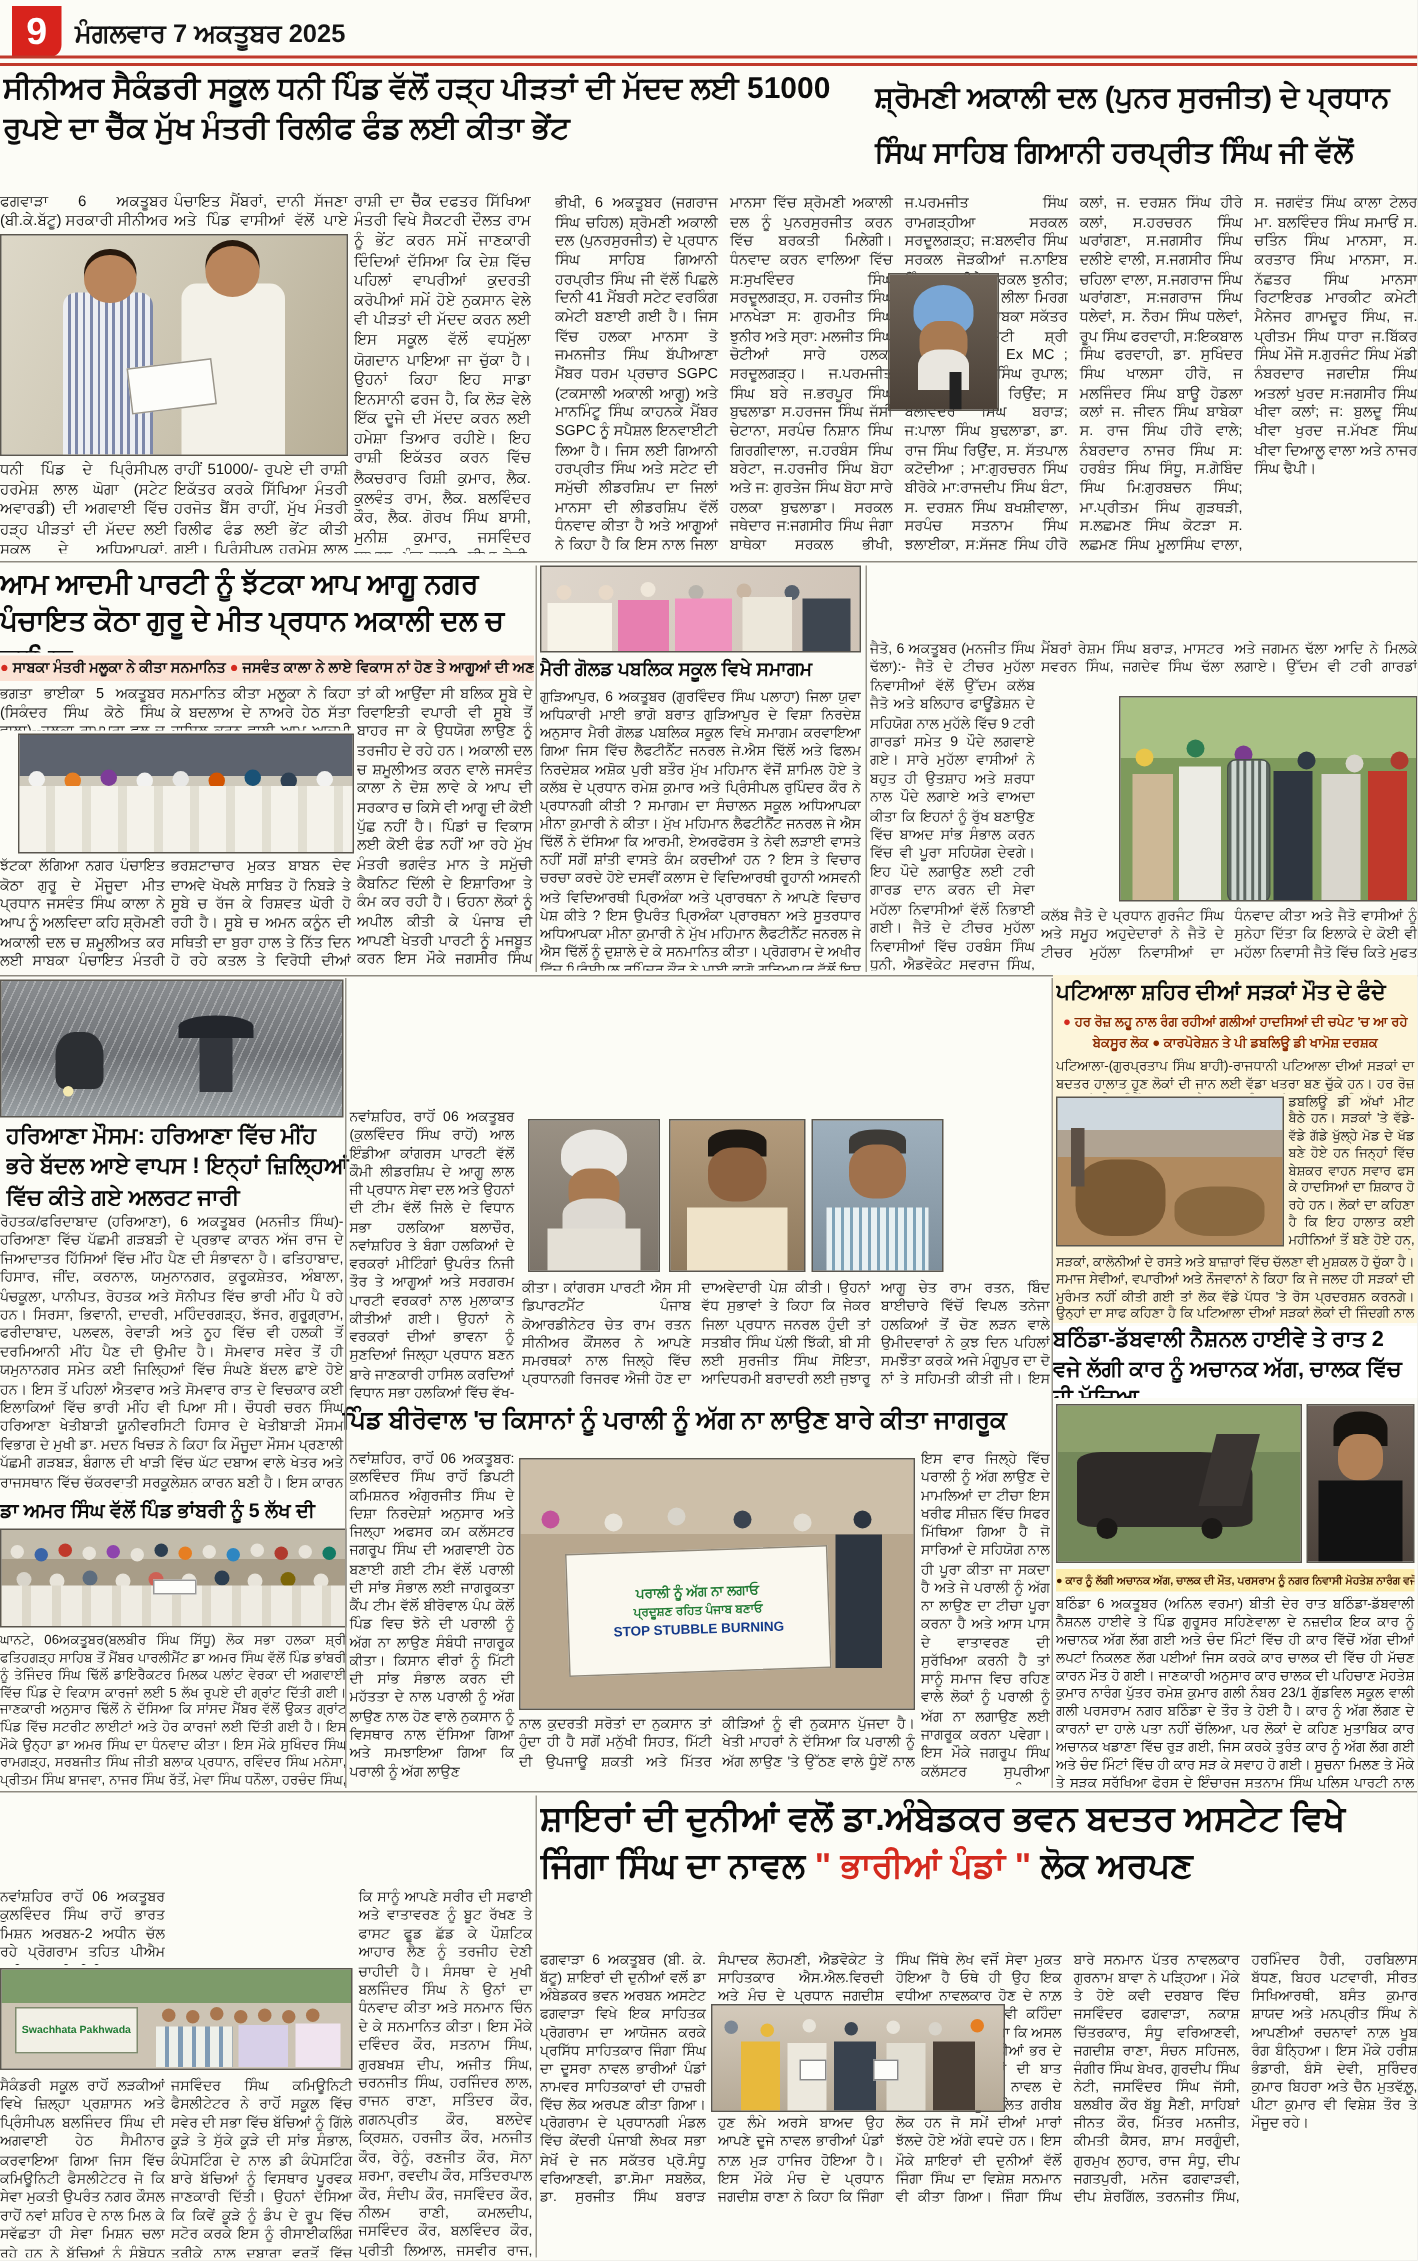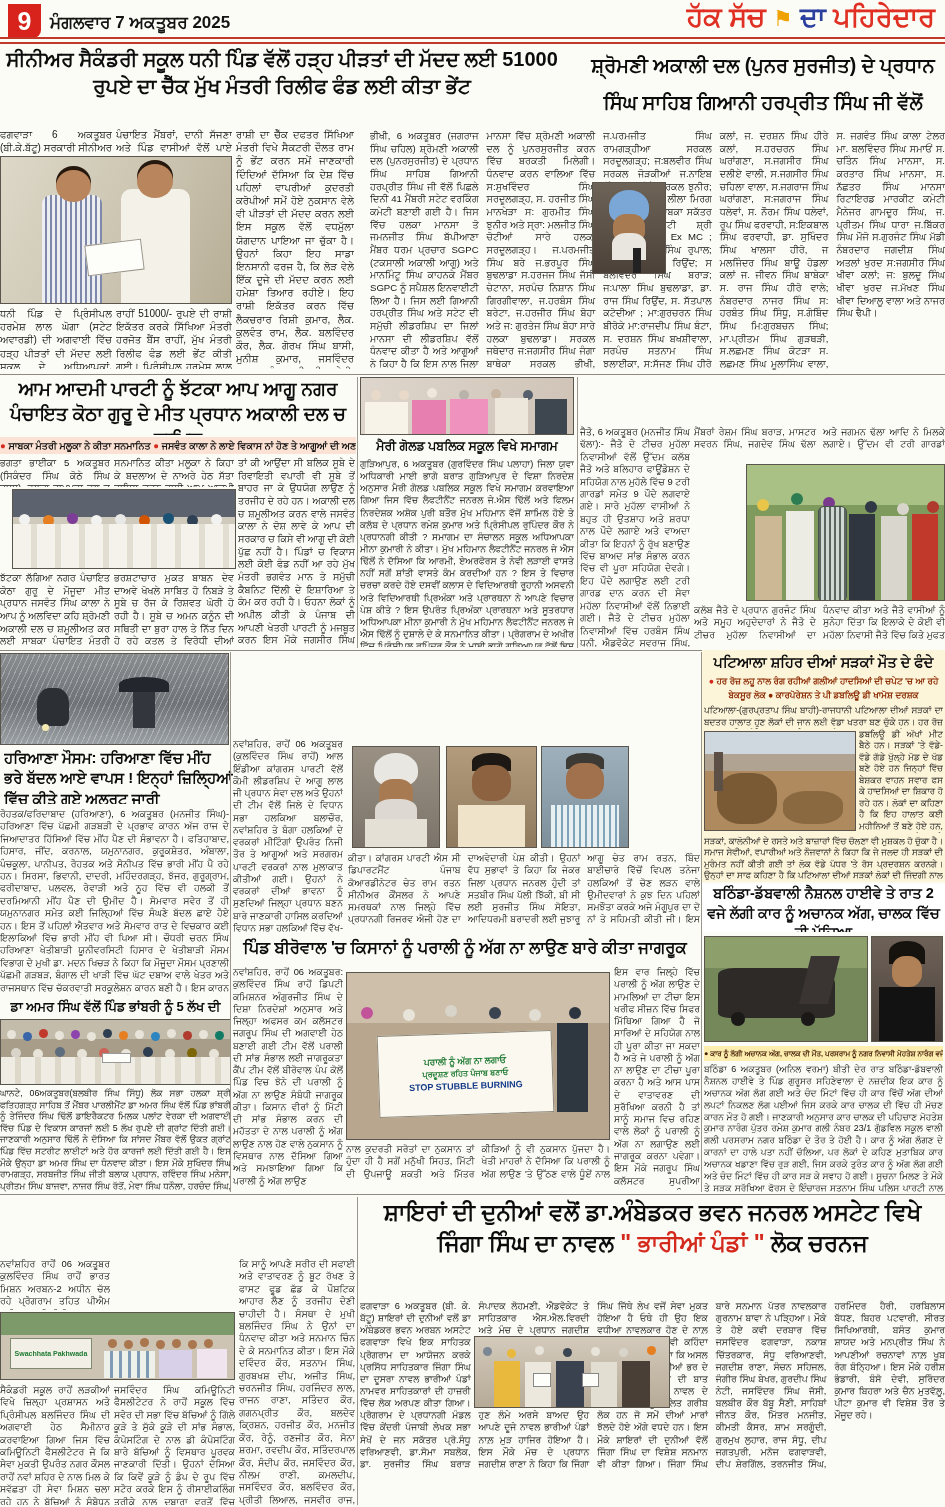--- a/index.html
+++ b/index.html
@@ -1,19 +1,19 @@
 <!DOCTYPE html>
 <html><head>
 <meta charset="utf-8">
 <style>
   html,body{margin:0;padding:0;background:#e8e8e2;}
   #page{position:relative;width:945px;height:1507px;margin:0 auto;background:#fcfcf6;
         font-family:"Liberation Sans","DejaVu Sans",sans-serif;color:#141414;overflow:hidden;}
   .abs{position:absolute;box-sizing:border-box;}
-  .hl{font-weight:800;text-align:center;overflow:hidden;color:#0c0c0c;line-height:1.35;}
+  .hl{font-weight:800;overflow:hidden;color:#0c0c0c;line-height:1.35;}
   .bd{text-align:justify;overflow:hidden;line-height:1.32;word-break:break-word;}
   .strap{font-weight:700;text-align:center;overflow:hidden;white-space:nowrap;}
   .c2{column-count:2;column-gap:7px;}
   .c3{column-count:3;column-gap:7px;}
   .c5{column-count:5;column-gap:8px;}
   .ph{position:absolute;border:1px solid #5a564e;overflow:hidden;background:#b7b0a2;box-sizing:border-box;}
   .shape{position:absolute;}
   .vr{position:absolute;width:1px;background:#9a968c;}
   .hr{position:absolute;height:1px;background:#8e8a80;}
   .redline{position:absolute;height:3px;border-top:2px solid #c0392b;border-bottom:2px solid #c0392b;}
@@ -22,26 +22,20 @@
   .masthead{position:absolute;font-weight:800;white-space:nowrap;}
   .dot{border-radius:50%;position:absolute;}
 </style>
 </head>
 <body>
 
 <div id="page">
 
   <div class="pgnum" style="left:8px;top:4px;width:33px;height:34px;font-size:25px;">9</div>
   <div class="abs" style="left:50px;top:13px;font-size:17px;font-weight:700;">ਮੰਗਲਵਾਰ 7 ਅਕਤੂਬਰ 2025</div>
-  <div class="masthead" style="right:10px;top:2px;font-size:27px;">
-    <span style="color:#e03024;">ਹੱਕ ਸੱਚ</span>
-    <span style="color:#f0a202;font-size:22px;">⚑</span>
-    <span style="color:#2b3f9e;">ਦਾ</span>
-    <span style="color:#e03024;">ਪਹਿਰੇਦਾਰ</span>
-  </div>
   <div class="redline" style="left:0;top:37px;width:945px;"></div>
 
   <div class="abs hl" style="left:2px;top:46px;width:560px;height:58px;font-size:20px;">ਸੀਨੀਅਰ ਸੈਕੰਡਰੀ ਸਕੂਲ ਧਨੀ ਪਿੰਡ ਵੱਲੋਂ ਹੜ੍ਹ ਪੀੜਤਾਂ ਦੀ ਮੱਦਦ ਲਈ 51000 ਰੁਪਏ ਦਾ ਚੈੱਕ ਮੁੱਖ ਮੰਤਰੀ ਰਿਲੀਫ ਫੰਡ ਲਈ ਕੀਤਾ ਭੇਂਟ</div>
   <div class="abs bd" style="left:0;top:128px;width:112px;height:26px;font-size:10px;">ਫਗਵਾੜਾ 6 ਅਕਤੂਬਰ (ਬੀ.ਕੇ.ਬੱਟੂ) ਸਰਕਾਰੀ ਸੀਨੀਅਰ ਸੈਕੰਡਰੀ ਸਕੂਲ</div>
   <div class="abs bd" style="left:116px;top:128px;width:116px;height:26px;font-size:10px;">ਪੰਚਾਇਤ ਮੈਂਬਰਾਂ, ਦਾਨੀ ਸੱਜਣਾ ਅਤੇ ਪਿੰਡ ਵਾਸੀਆਂ ਵੱਲੋਂ ਪਾਏ ਯੋਗਦਾਨ</div>
   <div class="ph" style="left:0;top:156px;width:232px;height:148px;background:linear-gradient(115deg,#ddd8c8,#c9c2ae 60%,#b7ae96);">
     <div class="shape" style="left:18%;top:26%;width:26%;height:74%;border-radius:9px 9px 0 0;background:repeating-linear-gradient(90deg,#eceef2 0 3px,#7d88aa 3px 5px);"></div>
     <div class="shape" style="left:52%;top:22%;width:30%;height:78%;border-radius:10px 10px 0 0;background:#f3f1e8;"></div>
     <div class="shape" style="left:24%;top:9%;width:15%;height:22%;border-radius:50%;background:#b9855c;box-shadow:0 -4px 0 0 #26180d;"></div>
     <div class="shape" style="left:59%;top:5%;width:16%;height:23%;border-radius:50%;background:#b9855c;box-shadow:0 -4px 0 0 #26180d;"></div>
@@ -201,21 +195,21 @@
     <div class="dot" style="left:46%;top:40%;width:9px;height:9px;background:#a9764e;box-shadow:16px 1px 0 0 #a9764e,32px -1px 0 0 #a9764e,48px 1px 0 0 #a9764e,64px 0 0 0 #a9764e,80px 1px 0 0 #a9764e,96px 0 0 0 #a9764e;"></div>
     <div class="shape" style="left:44%;top:58%;width:22%;height:40%;background:repeating-linear-gradient(90deg,#eef0ea 0 6px,#7f9bb5 6px 9px);"></div>
     <div class="shape" style="left:68%;top:56%;width:14%;height:42%;background:#d8d0e8;"></div>
     <div class="shape" style="left:84%;top:54%;width:13%;height:44%;background:#f0e4ef;"></div>
   </div>
   <div class="abs bd" style="left:0;top:1384px;width:110px;height:121px;font-size:9.4px;">ਸੈਕੰਡਰੀ ਸਕੂਲ ਰਾਹੋਂ ਲੜਕੀਆਂ ਵਿਖੇ ਜ਼ਿਲ੍ਹਾ ਪ੍ਰਸ਼ਾਸਨ ਅਤੇ ਪ੍ਰਿੰਸੀਪਲ ਬਲਜਿੰਦਰ ਸਿੰਘ ਦੀ ਅਗਵਾਈ ਹੇਠ ਸੈਮੀਨਾਰ ਕਰਵਾਇਆ ਗਿਆ ਜਿਸ ਵਿੱਚ ਕਮਿਊਨਿਟੀ ਫੈਸਲੀਟੇਟਰ ਜੋ ਕਿ ਸੇਵਾ ਮੁਕਤੀ ਉਪਰੰਤ ਨਗਰ ਕੌਸਲ ਰਾਹੋਂ ਨਵਾਂ ਸ਼ਹਿਰ ਦੇ ਨਾਲ ਮਿਲ ਕੇ ਸਵੱਛਤਾ ਹੀ ਸੇਵਾ ਮਿਸ਼ਨ ਚਲਾ ਰਹੇ ਹਨ ਨੇ ਬੱਚਿਆਂ ਨੂੰ ਸੰਬੋਧਨ ਕੀਤਾ। ਜਸਵਿੰਦਰ ਸਿੰਘ ਨੇ ਦੱਸਿਆ ਕਿ ਭਾਰਤ ਸਰਕਾਰ ਵੱਲੋਂ ਸਵੱਛਤਾ</div>
   <div class="abs bd" style="left:114px;top:1384px;width:121px;height:121px;font-size:9.4px;">ਜਸਵਿੰਦਰ ਸਿੰਘ ਕਮਿਊਨਿਟੀ ਫੈਸਲੀਟੇਟਰ ਨੇ ਰਾਹੋਂ ਸਕੂਲ ਵਿੱਚ ਸਵੇਰ ਦੀ ਸਭਾ ਵਿੱਚ ਬੱਚਿਆਂ ਨੂੰ ਗਿੱਲੇ ਕੂੜੇ ਤੇ ਸੁੱਕੇ ਕੂੜੇ ਦੀ ਸਾਂਭ ਸੰਭਾਲ, ਕੰਪੋਸਟਿੰਗ ਦੇ ਨਾਲ ਡੀ ਕੰਪੋਸਟਿੰਗ ਬਾਰੇ ਬੱਚਿਆਂ ਨੂੰ ਵਿਸਥਾਰ ਪੂਰਵਕ ਜਾਣਕਾਰੀ ਦਿੱਤੀ। ਉਹਨਾਂ ਦੱਸਿਆ ਕਿ ਕਿਵੇਂ ਕੂੜੇ ਨੂੰ ਡੰਪ ਦੇ ਰੂਪ ਵਿੱਚ ਸਟੋਰ ਕਰਕੇ ਇਸ ਨੂੰ ਰੀਸਾਈਕਲਿੰਗ ਤਰੀਕੇ ਨਾਲ ਦੁਬਾਰਾ ਵਰਤੋਂ ਵਿੱਚ ਲਿਆਂਦਾ ਜਾ ਸਕਦਾ ਹੈ। ਉਹਨਾਂ ਕਿਹਾ</div>
   <div class="abs bd" style="left:239px;top:1258px;width:116px;height:247px;font-size:9.4px;">ਕਿ ਸਾਨੂੰ ਆਪਣੇ ਸਰੀਰ ਦੀ ਸਫਾਈ ਅਤੇ ਵਾਤਾਵਰਣ ਨੂੰ ਬੂਟ ਰੱਖਣ ਤੇ ਫਾਸਟ ਫੂਡ ਛੱਡ ਕੇ ਪੌਸ਼ਟਿਕ ਆਹਾਰ ਲੈਣ ਨੂੰ ਤਰਜੀਹ ਦੇਣੀ ਚਾਹੀਦੀ ਹੈ। ਸੰਸਥਾ ਦੇ ਮੁਖੀ ਬਲਜਿੰਦਰ ਸਿੰਘ ਨੇ ਉਨਾਂ ਦਾ ਧੰਨਵਾਦ ਕੀਤਾ ਅਤੇ ਸਨਮਾਨ ਚਿੰਨ ਦੇ ਕੇ ਸਨਮਾਨਿਤ ਕੀਤਾ। ਇਸ ਮੌਕੇ ਦਵਿੰਦਰ ਕੌਰ, ਸਤਨਾਮ ਸਿੰਘ, ਗੁਰਬਖਸ਼ ਦੀਪ, ਅਜੀਤ ਸਿੰਘ, ਚਰਨਜੀਤ ਸਿੰਘ, ਹਰਜਿੰਦਰ ਲਾਲ, ਰਾਜਨ ਰਾਣਾ, ਸਤਿੰਦਰ ਕੌਰ, ਗਗਨਪ੍ਰੀਤ ਕੌਰ, ਬਲਦੇਵ ਕ੍ਰਿਸ਼ਨ, ਹਰਜੀਤ ਕੌਰ, ਮਨਜੀਤ ਕੌਰ, ਰੇਨੂੰ, ਰਣਜੀਤ ਕੌਰ, ਸੋਨਾ ਸ਼ਰਮਾ, ਰਵਦੀਪ ਕੌਰ, ਸਤਿੰਦਰਪਾਲ ਕੌਰ, ਸੰਦੀਪ ਕੌਰ, ਜਸਵਿੰਦਰ ਕੌਰ, ਨੀਲਮ ਰਾਣੀ, ਕਮਲਦੀਪ, ਜਸਵਿੰਦਰ ਕੌਰ, ਬਲਵਿੰਦਰ ਕੌਰ, ਪ੍ਰੀਤੀ ਲਿਆਲ, ਜਸਵੀਰ ਰਾਜ, ਨਿਧੀ ਉੱਮਟ, ਰਾਕੇਸ਼ ਰਾਣੀ, ਨਿਰਮਲਜੀਤ ਕੌਰ, ਮਨਦੀਪ ਕੌਰ, ਰਜਿੰਦਰ ਨਾਥ ਆਦਿ ਹਾਜ਼ਰ ਸਨ।</div>
 
   <div class="abs hl" style="left:360px;top:1197px;width:585px;height:72px;font-size:23px;">
-    <span>ਸ਼ਾਇਰਾਂ ਦੀ ਦੁਨੀਆਂ ਵਲੋਂ ਡਾ.ਅੰਬੇਡਕਰ ਭਵਨ ਜਨਰਲ ਅਸਟੇਟ ਵਿਖੇ ਜਿੰਗਾ ਸਿੰਘ ਦਾ ਨਾਵਲ </span><span style="color:#d42a1e;">" ਭਾਰੀਆਂ ਪੰਡਾਂ " </span><span>ਲੋਕ ਚਰਨਜ</span>
+    <span>ਸ਼ਾਇਰਾਂ ਦੀ ਦੁਨੀਆਂ ਵਲੋਂ ਡਾ.ਅੰਬੇਡਕਰ ਭਵਨ ਬਦਤਰ ਅਸਟੇਟ ਵਿਖੇ ਜਿੰਗਾ ਸਿੰਘ ਦਾ ਨਾਵਲ </span><span style="color:#d42a1e;">" ਭਾਰੀਆਂ ਪੰਡਾਂ " </span><span>ਲੋਕ ਅਰਪਣ</span>
   </div>
   <div class="abs bd c5" style="left:360px;top:1300px;width:585px;height:205px;font-size:9.2px;">ਫਗਵਾੜਾ 6 ਅਕਤੂਬਰ (ਬੀ. ਕੇ. ਬੱਟੂ) ਸ਼ਾਇਰਾਂ ਦੀ ਦੁਨੀਆਂ ਵਲੋਂ ਡਾ ਅੰਬੇਡਕਰ ਭਵਨ ਅਰਬਨ ਅਸਟੇਟ ਫਗਵਾੜਾ ਵਿਖੇ ਇਕ ਸਾਹਿਤਕ ਪ੍ਰੋਗਰਾਮ ਦਾ ਆਯੋਜਨ ਕਰਕੇ ਪ੍ਰਸਿੱਧ ਸਾਹਿਤਕਾਰ ਜਿੰਗਾ ਸਿੰਘ ਦਾ ਦੂਸਰਾ ਨਾਵਲ ਭਾਰੀਆਂ ਪੰਡਾਂ ਨਾਮਵਰ ਸਾਹਿਤਕਾਰਾਂ ਦੀ ਹਾਜ਼ਰੀ ਵਿੱਚ ਲੋਕ ਅਰਪਣ ਕੀਤਾ ਗਿਆ। ਪ੍ਰੋਗਰਾਮ ਦੇ ਪ੍ਰਧਾਨਗੀ ਮੰਡਲ ਵਿੱਚ ਕੇਂਦਰੀ ਪੰਜਾਬੀ ਲੇਖਕ ਸਭਾ ਸੇਖੋਂ ਦੇ ਜਨ ਸਕੱਤਰ ਪ੍ਰੋ.ਸੰਧੂ ਵਰਿਆਣਵੀ, ਡਾ.ਸੋਮਾ ਸਬਲੋਕ, ਡਾ. ਸੁਰਜੀਤ ਸਿੰਘ ਬਰਾੜ ਸੰਪਾਦਕ ਲੋਹਮਣੀ, ਐਡਵੋਕੇਟ ਤੇ ਸਾਹਿਤਕਾਰ ਐਸ.ਐਲ.ਵਿਰਦੀ ਅਤੇ ਮੰਚ ਦੇ ਪ੍ਰਧਾਨ ਜਗਦੀਸ਼ ਰਾਣਾ ਸੁਸ਼ੋਭਿਤ ਹੋਏ। ਮੰਚ ਦਾ ਸੰਚਾਲਨ ਕਰਦਿਆਂ ਉੱਘੇ ਗਜ਼ਲਕਾਰ ਗੁਰਦੀਪ ਸਿੰਘ ਸੈਣੀ ਨੇ ਦੱਸਿਆ ਕਿ ਲਗਭਗ ਦੋ ਦਹਾਕੇ ਪਹਿਲਾਂ ਜਿੰਗਾ ਸਿੰਘ ਦਾ ਨਾਵਲ ਕੋਈ ਕੋਈ ਤਾਰਾ ਆਇਆ ਸੀ ਤੇ ਹੁਣ ਲੰਮੇ ਅਰਸੇ ਬਾਅਦ ਉਹ ਆਪਣੇ ਦੂਜੇ ਨਾਵਲ ਭਾਰੀਆਂ ਪੰਡਾਂ ਨਾਲ਼ ਮੁੜ ਹਾਜਿਰ ਹੋਇਆ ਹੈ। ਇਸ ਮੌਕੇ ਮੰਚ ਦੇ ਪ੍ਰਧਾਨ ਜਗਦੀਸ਼ ਰਾਣਾ ਨੇ ਕਿਹਾ ਕਿ ਜਿੰਗਾ ਸਿੰਘ ਜਿੱਥੇ ਲੇਖ ਵਜੋਂ ਸੇਵਾ ਮੁਕਤ ਹੋਇਆ ਹੈ ਓਥੇ ਹੀ ਉਹ ਇਕ ਵਧੀਆ ਨਾਵਲਕਾਰ ਹੋਣ ਦੇ ਨਾਲ਼ ਨਾਲ਼ ਉਮਦਾ ਗਜ਼ਲ ਵੀ ਕਹਿੰਦਾ ਹੈ। ਬੁਲਾਰਿਆਂ ਨੇ ਕਿਹਾ ਕਿ ਅਸਲ ਵਿੱਚ ਜਿੰਗਾ ਸਿੰਘ ਦੁਨੀਆਂ ਭਰ ਦੇ ਦਰਦ ਜਾ ਰਹੇ ਲੋਕਾਂ ਦੀ ਬਾਤ ਪਾਉਂਦਾ ਹੈ। ਉਸਦੇ ਨਾਵਲ ਦੇ ਪਾਤਰ ਆਮ ਪੇਂਡੂ ਦਲਿਤ ਗਰੀਬ ਲੋਕ ਹਨ ਜੋ ਸਮੇਂ ਦੀਆਂ ਮਾਰਾਂ ਝੱਲਦੇ ਹੋਏ ਅੱਗੇ ਵਧਦੇ ਹਨ। ਇਸ ਮੌਕੇ ਸ਼ਾਇਰਾਂ ਦੀ ਦੁਨੀਆਂ ਵੱਲੋਂ ਜਿੰਗਾ ਸਿੰਘ ਦਾ ਵਿਸ਼ੇਸ਼ ਸਨਮਾਨ ਵੀ ਕੀਤਾ ਗਿਆ। ਜਿੰਗਾ ਸਿੰਘ ਬਾਰੇ ਸਨਮਾਨ ਪੱਤਰ ਨਾਵਲਕਾਰ ਗੁਰਨਾਮ ਬਾਵਾ ਨੇ ਪੜ੍ਹਿਆ। ਮੌਕੇ ਤੇ ਹੋਏ ਕਵੀ ਦਰਬਾਰ ਵਿੱਚ ਜਸਵਿੰਦਰ ਫਗਵਾੜਾ, ਨਕਾਸ਼ ਚਿੱਤਰਕਾਰ, ਸੰਧੂ ਵਰਿਆਣਵੀ, ਜਗਦੀਸ਼ ਰਾਣਾ, ਸੰਚਨ ਸਹਿਜਲ, ਜੰਗੀਰ ਸਿੰਘ ਬੇਖਰ, ਗੁਰਦੀਪ ਸਿੰਘ ਨੇਟੀ, ਜਸਵਿੰਦਰ ਸਿੰਘ ਜੱਸੀ, ਬਲਬੀਰ ਕੌਰ ਬੱਬੂ ਸੈਣੀ, ਸਾਹਿਬਾਂ ਜੀਨਤ ਕੌਰ, ਮਿੱਤਰ ਮਨਜੀਤ, ਕੀਮਤੀ ਕੈਸਰ, ਸ਼ਾਮ ਸਰਗੂੰਦੀ, ਗੁਰਮੁਖ ਲੁਹਾਰ, ਰਾਜ ਸੰਧੂ, ਦੀਪ ਜਗਤਪੁਰੀ, ਮਨੋਜ ਫਗਵਾੜਵੀ, ਦੀਪ ਸ਼ੇਰਗਿੱਲ, ਤਰਨਜੀਤ ਸਿੰਘ, ਹਰਮਿੰਦਰ ਹੈਰੀ, ਹਰਬਿਲਾਸ ਬੱਧਣ, ਬਿਹਰ ਪਟਵਾਰੀ, ਸੀਰਤ ਸਿਖਿਆਰਥੀ, ਬਸੰਤ ਕੁਮਾਰ ਸ਼ਾਯਦ ਅਤੇ ਮਨਪ੍ਰੀਤ ਸਿੰਘ ਨੇ ਆਪਣੀਆਂ ਰਚਨਾਵਾਂ ਨਾਲ਼ ਖੂਬ ਰੰਗ ਬੰਨ੍ਹਿਆ। ਇਸ ਮੌਕੇ ਹਰੀਸ਼ ਭੰਡਾਰੀ, ਬੰਸੋ ਦੇਵੀ, ਸੁਰਿੰਦਰ ਕੁਮਾਰ ਬਿਹਰਾ ਅਤੇ ਚੈਨ ਮੁਤਵੱਲ਼ੂ, ਪੀਟਾ ਕੁਮਾਰ ਵੀ ਵਿਸ਼ੇਸ਼ ਤੌਰ ਤੇ ਮੌਜੂਦ ਰਹੇ।</div>
   <div class="ph" style="left:474px;top:1336px;width:196px;height:72px;background:linear-gradient(180deg,#d4cabb,#b6aa97);">
     <div class="dot" style="left:8px;top:10px;width:9px;height:9px;background:#7c8794;box-shadow:24px 2px 0 0 #e8b93c,52px -1px 0 0 #e8e4da,80px 1px 0 0 #3c4652,108px 0 0 0 #e8e4da,136px 1px 0 0 #d8d4ca,164px -1px 0 0 #e67e22;"></div>
     <div class="shape" style="left:10%;top:34%;width:13%;height:66%;background:#e8b93c;"></div>
     <div class="shape" style="left:26%;top:36%;width:13%;height:64%;background:#ece8dd;"></div>
     <div class="shape" style="left:42%;top:34%;width:14%;height:66%;background:#39424e;"></div>
     <div class="shape" style="left:60%;top:36%;width:13%;height:64%;background:#e2ded2;"></div>
     <div class="shape" style="left:76%;top:34%;width:14%;height:66%;background:#4a3f36;"></div>
     <div class="shape" style="left:30%;top:52%;width:8%;height:16%;background:#fdfdfa;border:1px solid #888;"></div>

